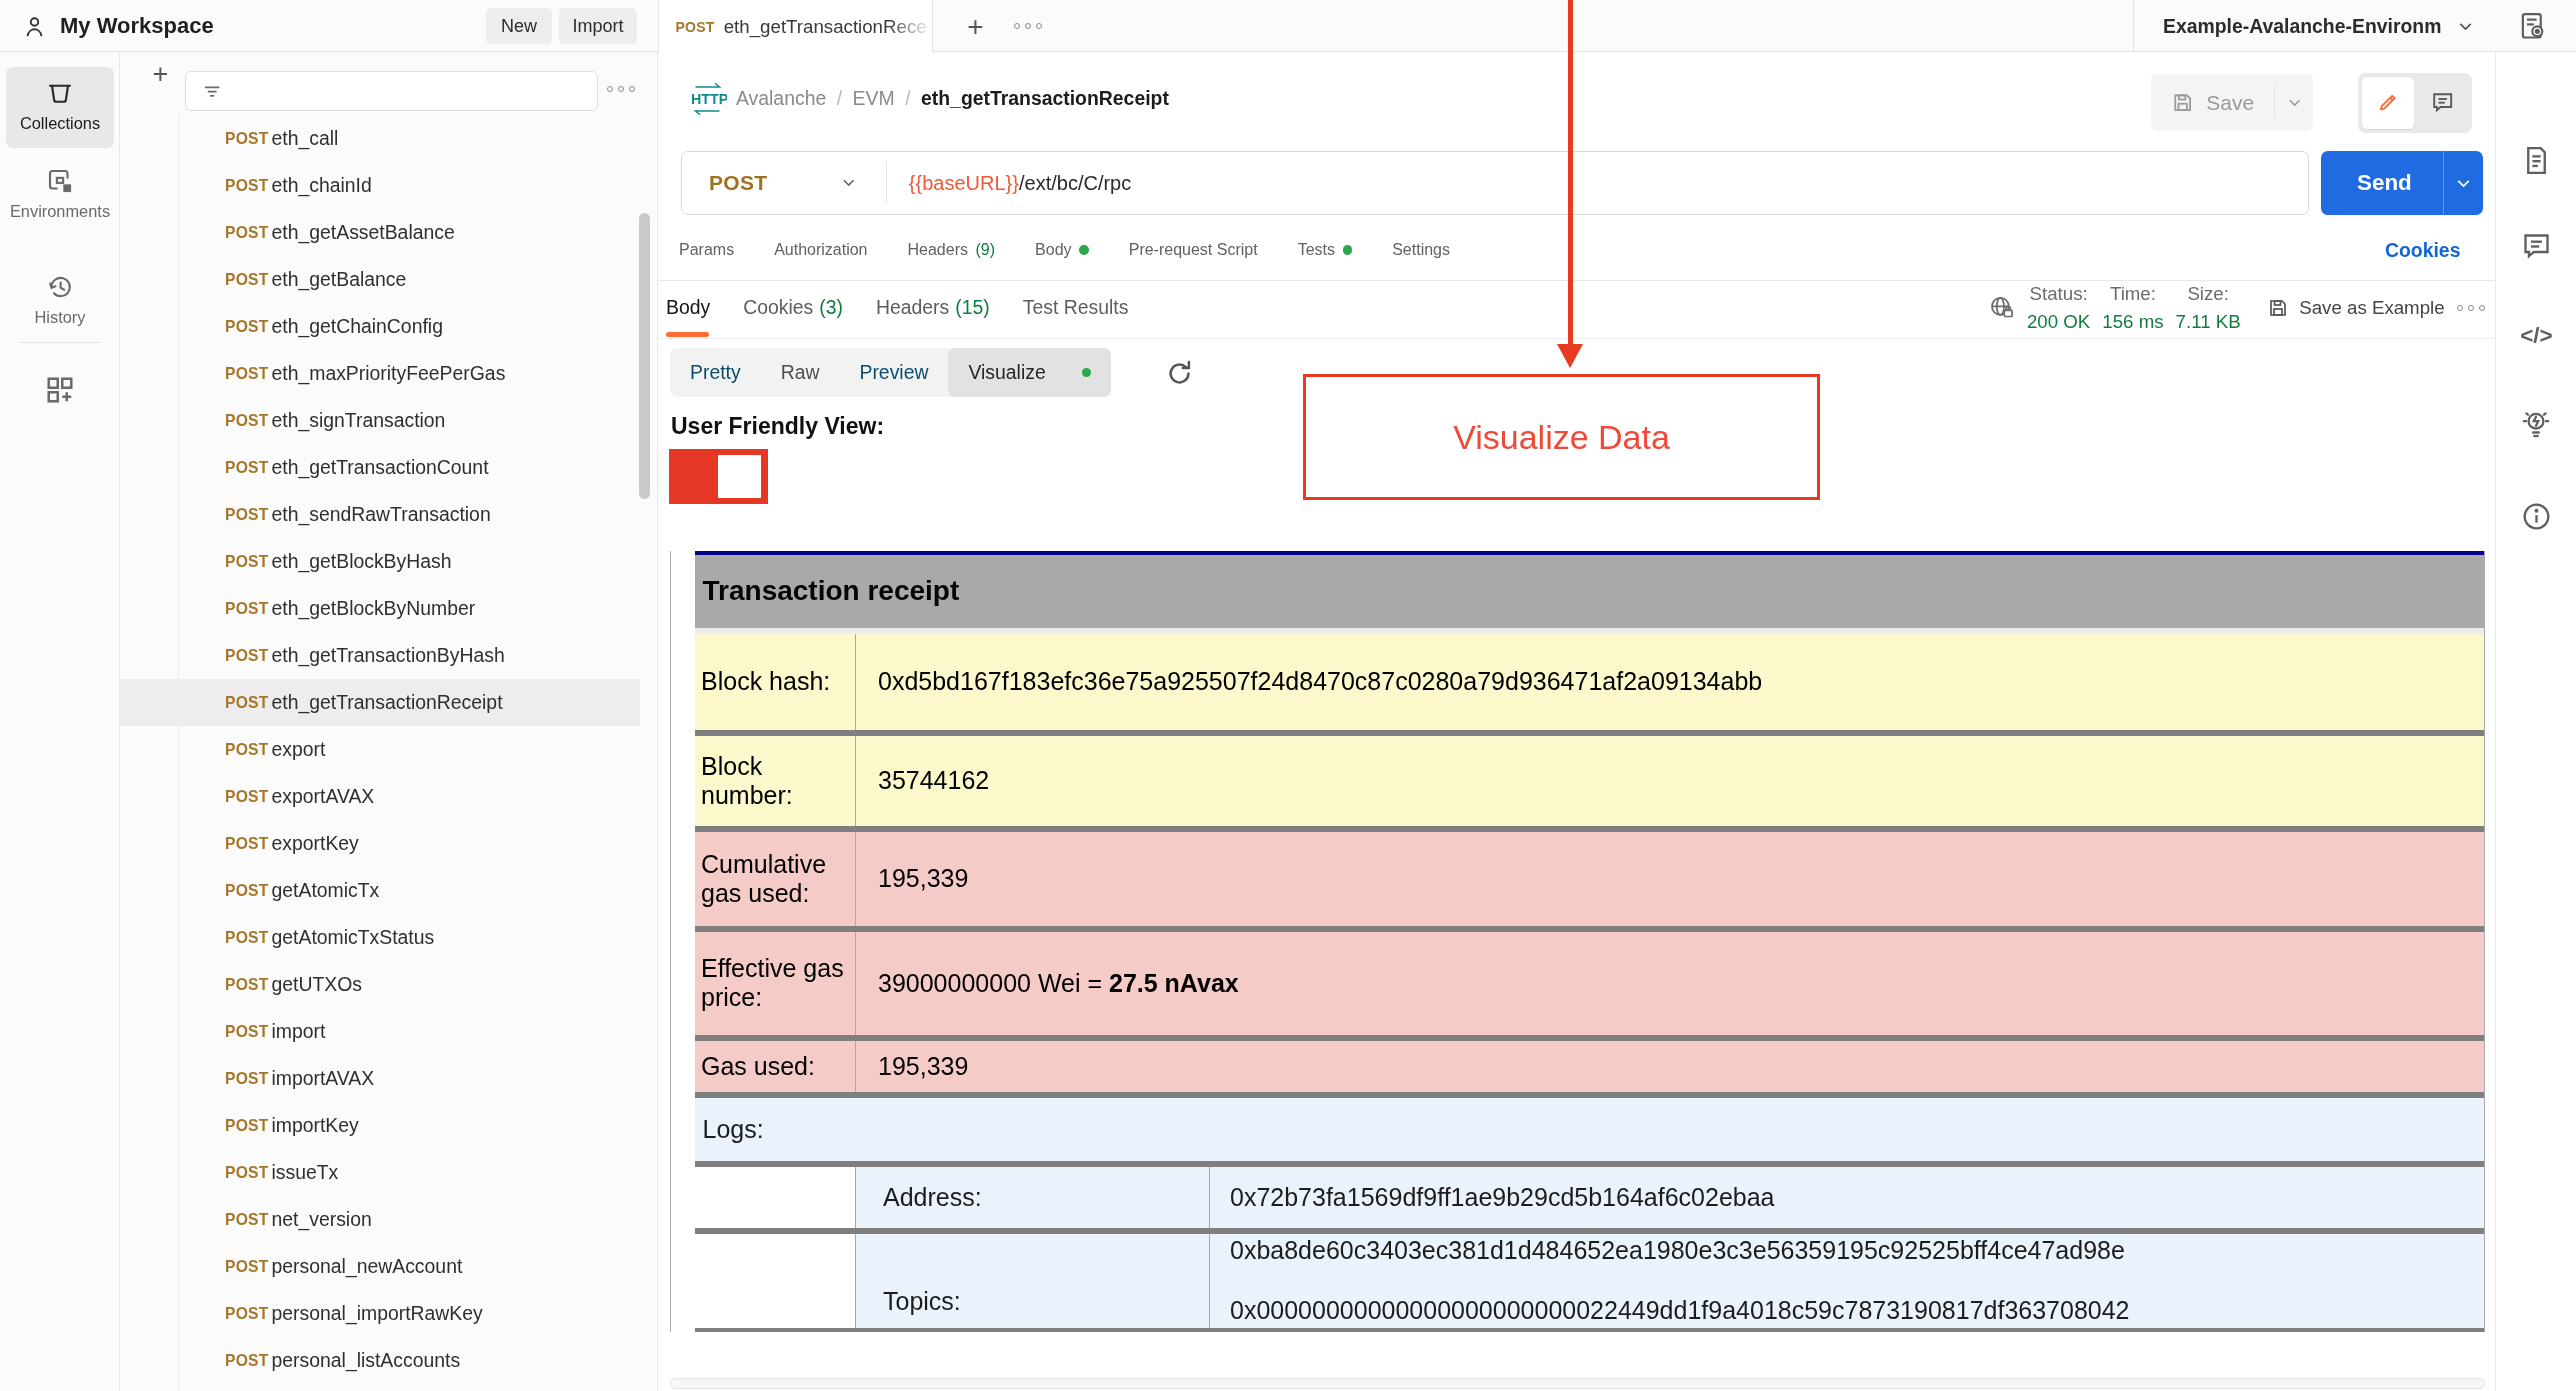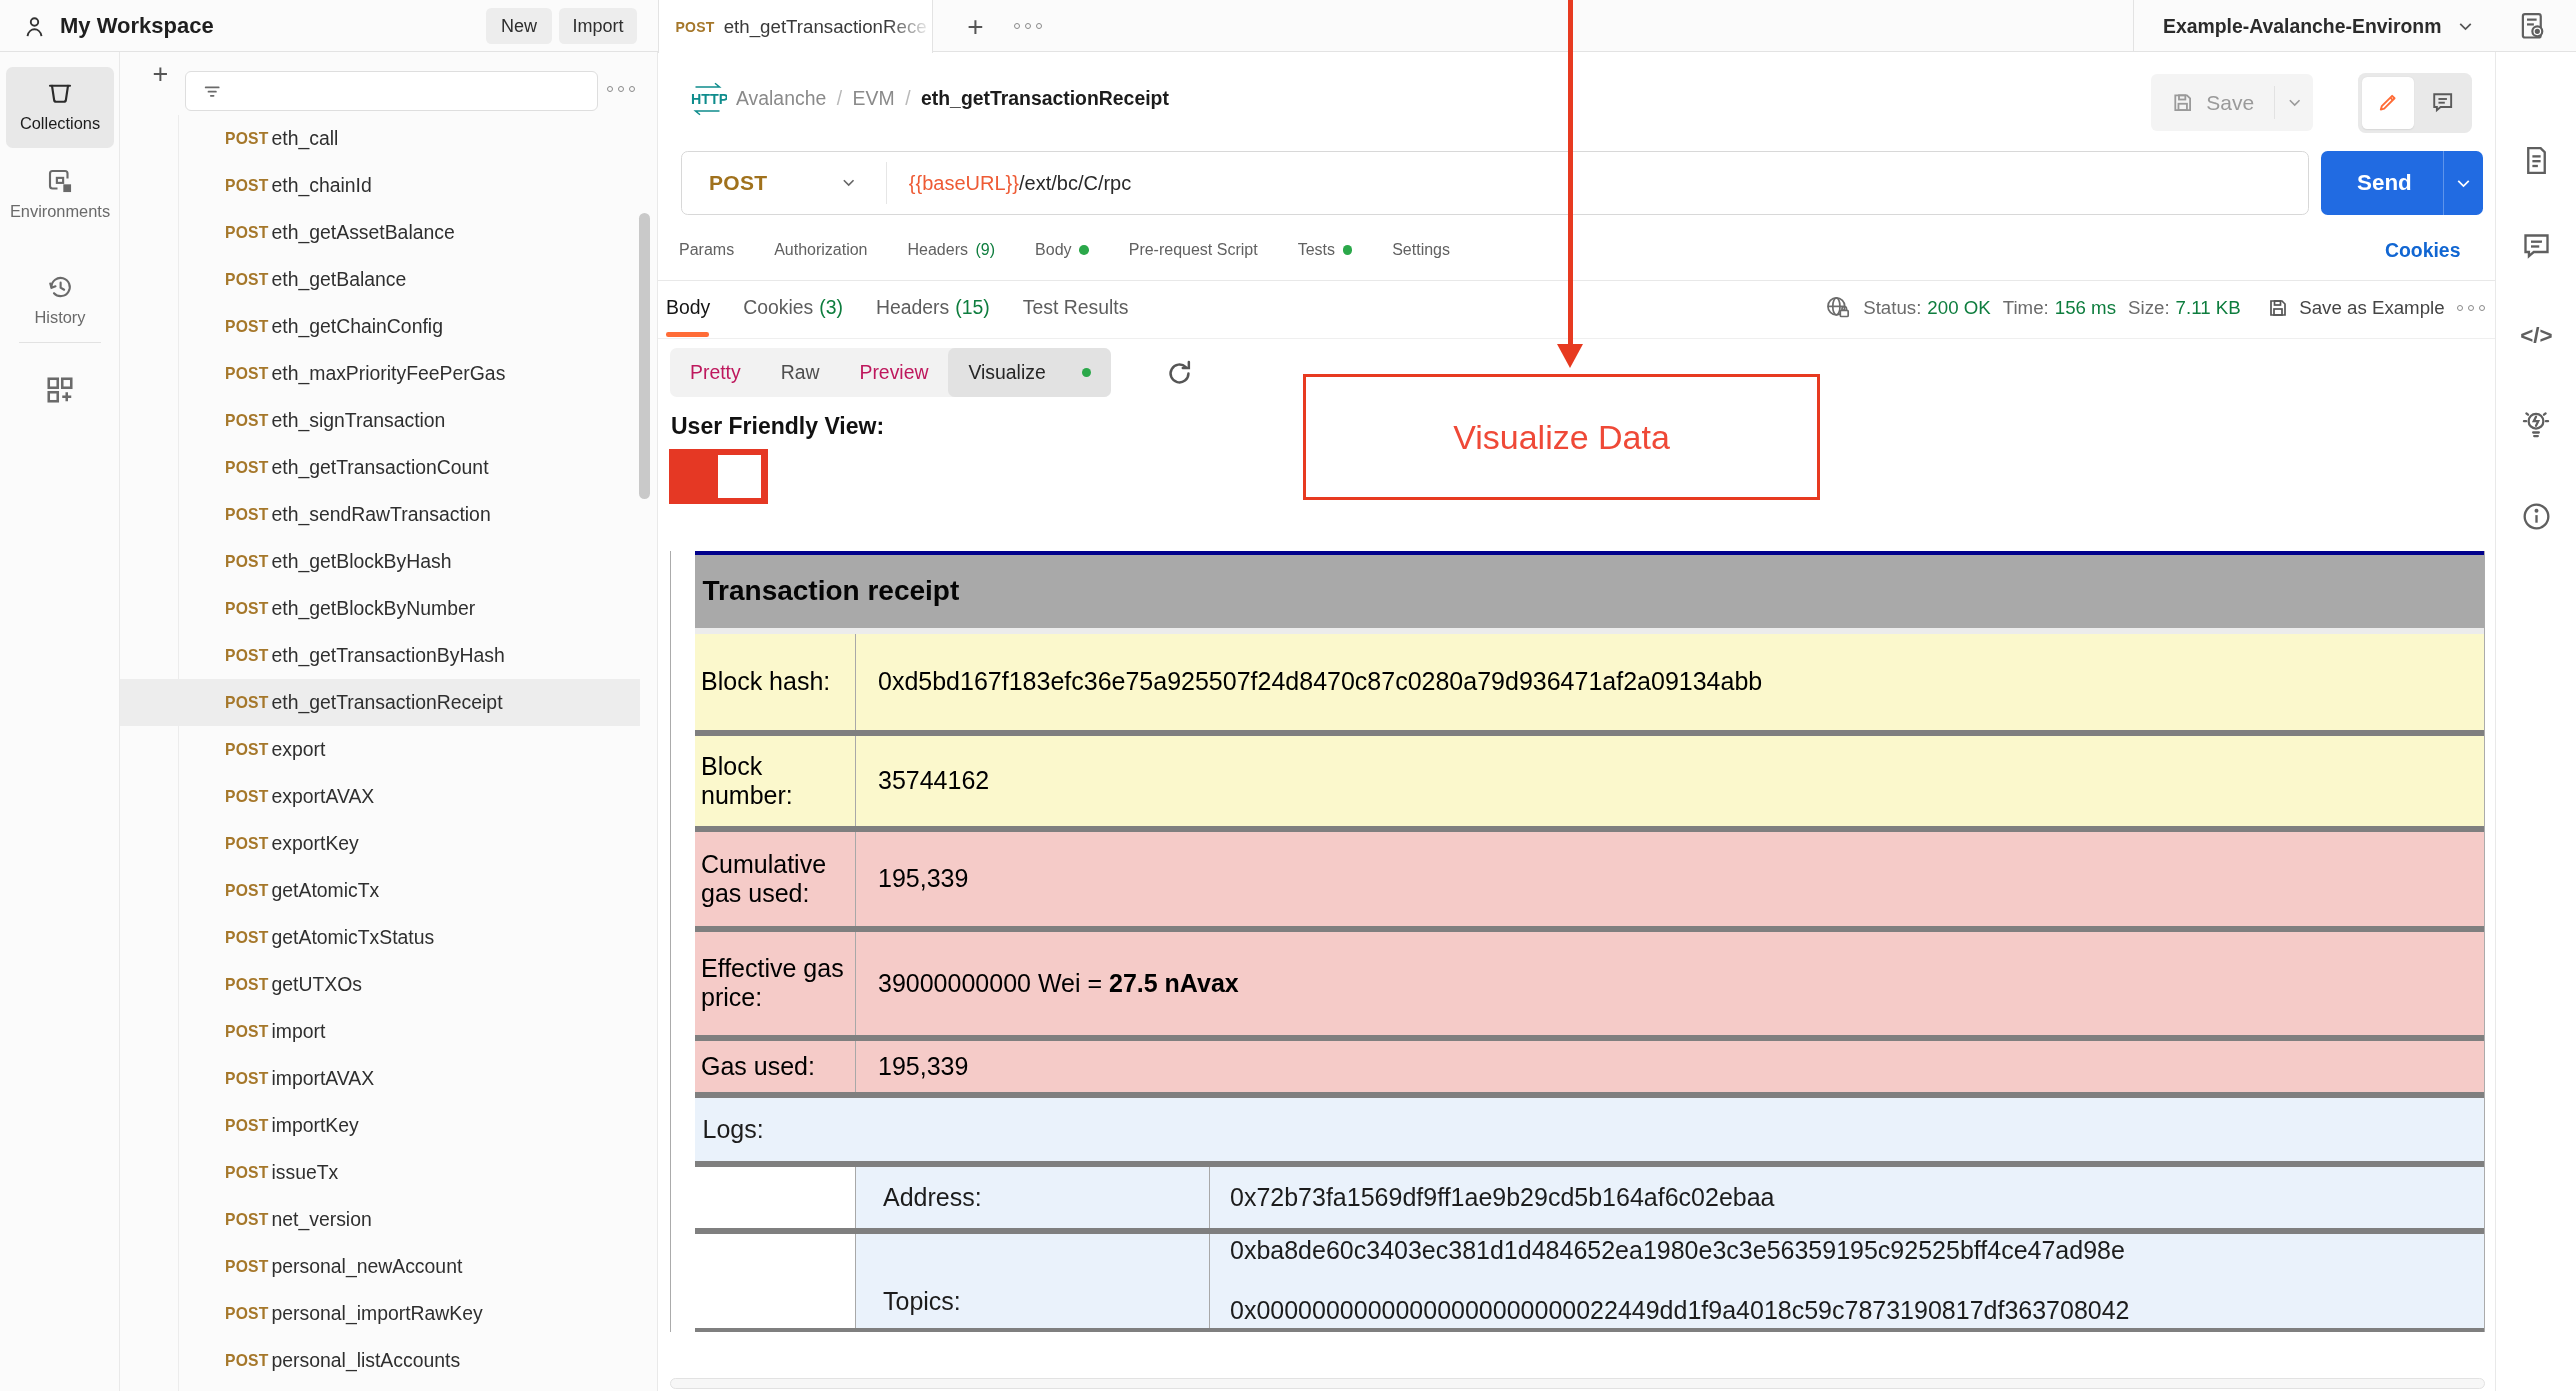--- a/index.html
+++ b/index.html
@@ -91,26 +91,26 @@
   .cookies-link{left:2385px;top:230px;height:40px;display:flex;align-items:center;font-size:19.4px;font-weight:600;color:var(--link-blue);cursor:pointer;}
   .div-a{left:658px;top:280px;width:1837px;height:0.7px;background:#e8e8e8;}
 
   
   .resp-tabs{left:666px;top:288px;height:39px;display:flex;gap:33px;align-items:center;}
   .resp-tab{font-size:19.4px;color:#5d5d5d;display:flex;gap:6px;cursor:pointer;white-space:nowrap;}
   .resp-tab.active{color:#151515;font-weight:500;}
   .underline{left:666px;top:332px;width:43px;height:4.5px;border-radius:2.2px;background:var(--accent-orange);}
   .resp-meta{right:91px;top:288px;height:39px;display:flex;align-items:center;gap:12px;font-size:18.7px;color:#6b6b6b;white-space:nowrap;}
   .resp-meta .val{color:var(--success-green);}
-  .resp-meta .grp{display:flex;gap:6px;align-items:center;}
+  .resp-meta .grp{display:flex;gap:6px;align-items:center;flex-direction:column;}
   .save-example{display:flex;gap:9px;align-items:center;color:#454545;margin-left:13.5px;cursor:pointer;}
   .div-b{left:658px;top:338px;width:1837px;height:0.7px;background:#efefef;}
 
   .view-tabs{left:670px;top:348px;height:49px;background:#f2f2f2;border-radius:6.7px;display:flex;align-items:stretch;}
-  .view-tab{display:flex;align-items:center;padding:0 20px;font-size:19.4px;color:#be185d;gap:7.5px;cursor:pointer;}
+  .view-tab{display:flex;align-items:center;padding:0 20px;font-size:19.4px;color:#0c4a6e;gap:7.5px;cursor:pointer;}
   .view-tab:nth-of-type(2){color:#4f4f4f;}
   .view-tab.active{background:#e2e2e2;border-radius:6.7px;color:#262626;gap:36px;}
   .refresh{left:1163px;top:357px;width:33px;height:33px;color:#555;}
 
   
   .ufv-heading{left:671px;top:413px;font-size:23px;font-weight:700;color:#111;}
   .ufv-toggle{left:669px;top:449px;width:99px;height:55px;background:#e53824;}
   .ufv-toggle .inner{position:absolute;left:49px;top:6px;width:43px;height:43px;background:#fff;}
 
   .vis-arrow-line{left:1568px;top:0;width:4.5px;height:345px;background:var(--annotation-red);z-index:40;}

